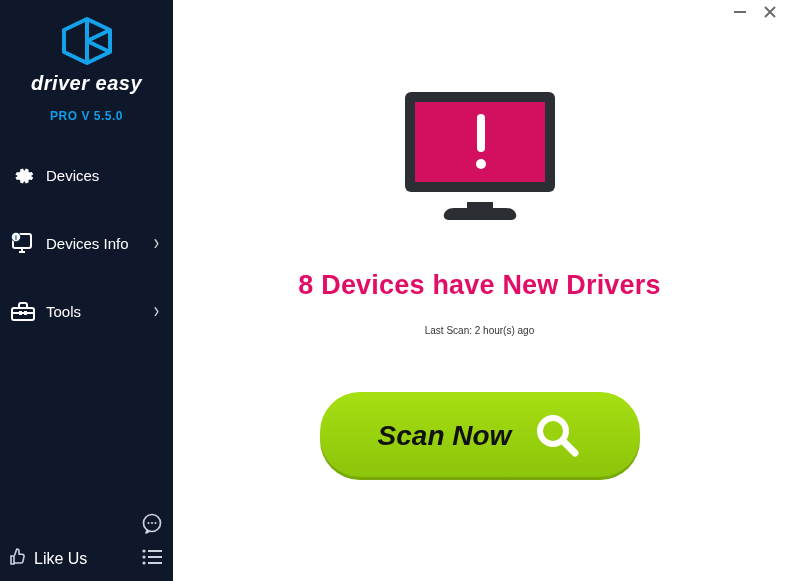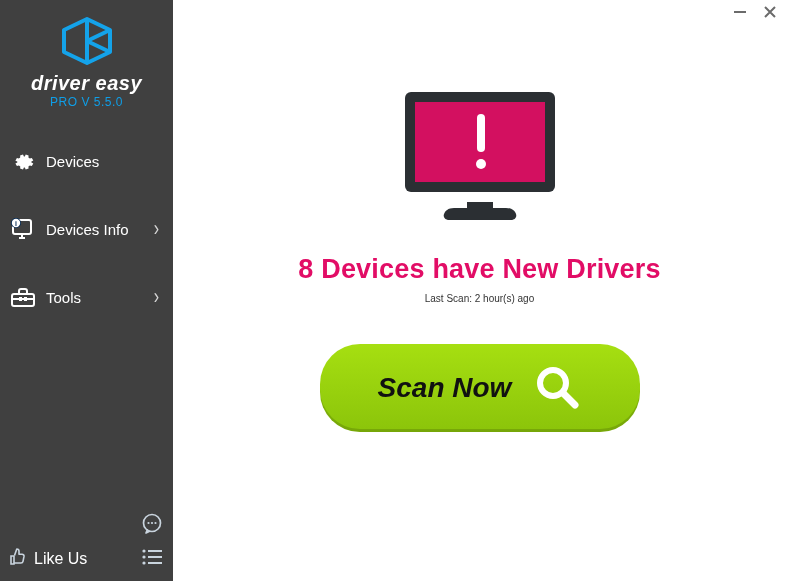--- a/index.html
+++ b/index.html
@@ -5,38 +5,38 @@
   * { box-sizing: border-box; margin: 0; padding: 0; }
   body {
     font-family: "Segoe UI", Arial, sans-serif;
     width: 786px; height: 581px; overflow: hidden;
     display: flex;
     background: #ffffff;
   }
   
   .sidebar {
     width: 173px; height: 581px;
-    background: #404040;
+    background: #0f172a;
     color: #fff;
     display: flex; flex-direction: column;
     position: relative;
   }
   .brand {
     display: flex; flex-direction: column; align-items: center;
     padding: 16px 0 10px 0;
   }
   .brand svg { display: block; }
   .brand-text {
     font-style: italic; font-weight: 600;
     font-size: 20px; letter-spacing: .5px; margin-top: 6px;
     color: #ffffff;
   }
   .brand-version {
-    color: #0f9ee7; font-weight: 400; font-size: 12px;
-    margin-top: 0; letter-spacing: .5px;
+    color: #0f9ee7; font-weight: 700; font-size: 12px;
+    margin-top: 14px; letter-spacing: .5px;
   }
   .nav { margin-top: 8px; flex: 1; }
   .nav-item {
     display: flex; align-items: center;
     height: 68px;
     padding: 0 14px 0 10px;
     font-size: 15px; font-weight: 500;
     cursor: pointer;
     position: relative;
     color: #fff;
@@ -63,21 +63,21 @@
   .chat-icon { color:#c9d4de; }
   .likeus {
     display:flex; align-items:center; gap:6px;
     color: #fff; font-size: 16px;
   }
   .menu-icon { color:#c9d4de; }
 
   
   .main {
     flex:1; position:relative; background:#ffffff;
-    display:flex; flex-direction:column; align-items:center;
+    display:flex; flex-direction:column; align-items:center;gap:16px;
   }
   .window-controls {
     position:absolute; top:4px; right:8px;
     display:flex; gap:14px;
   }
   .winctl { color:#6b6b6b; cursor:pointer; }
   .winctl svg { display:block; }
 
   .monitor { margin-top: 84px; }
   .headline {

